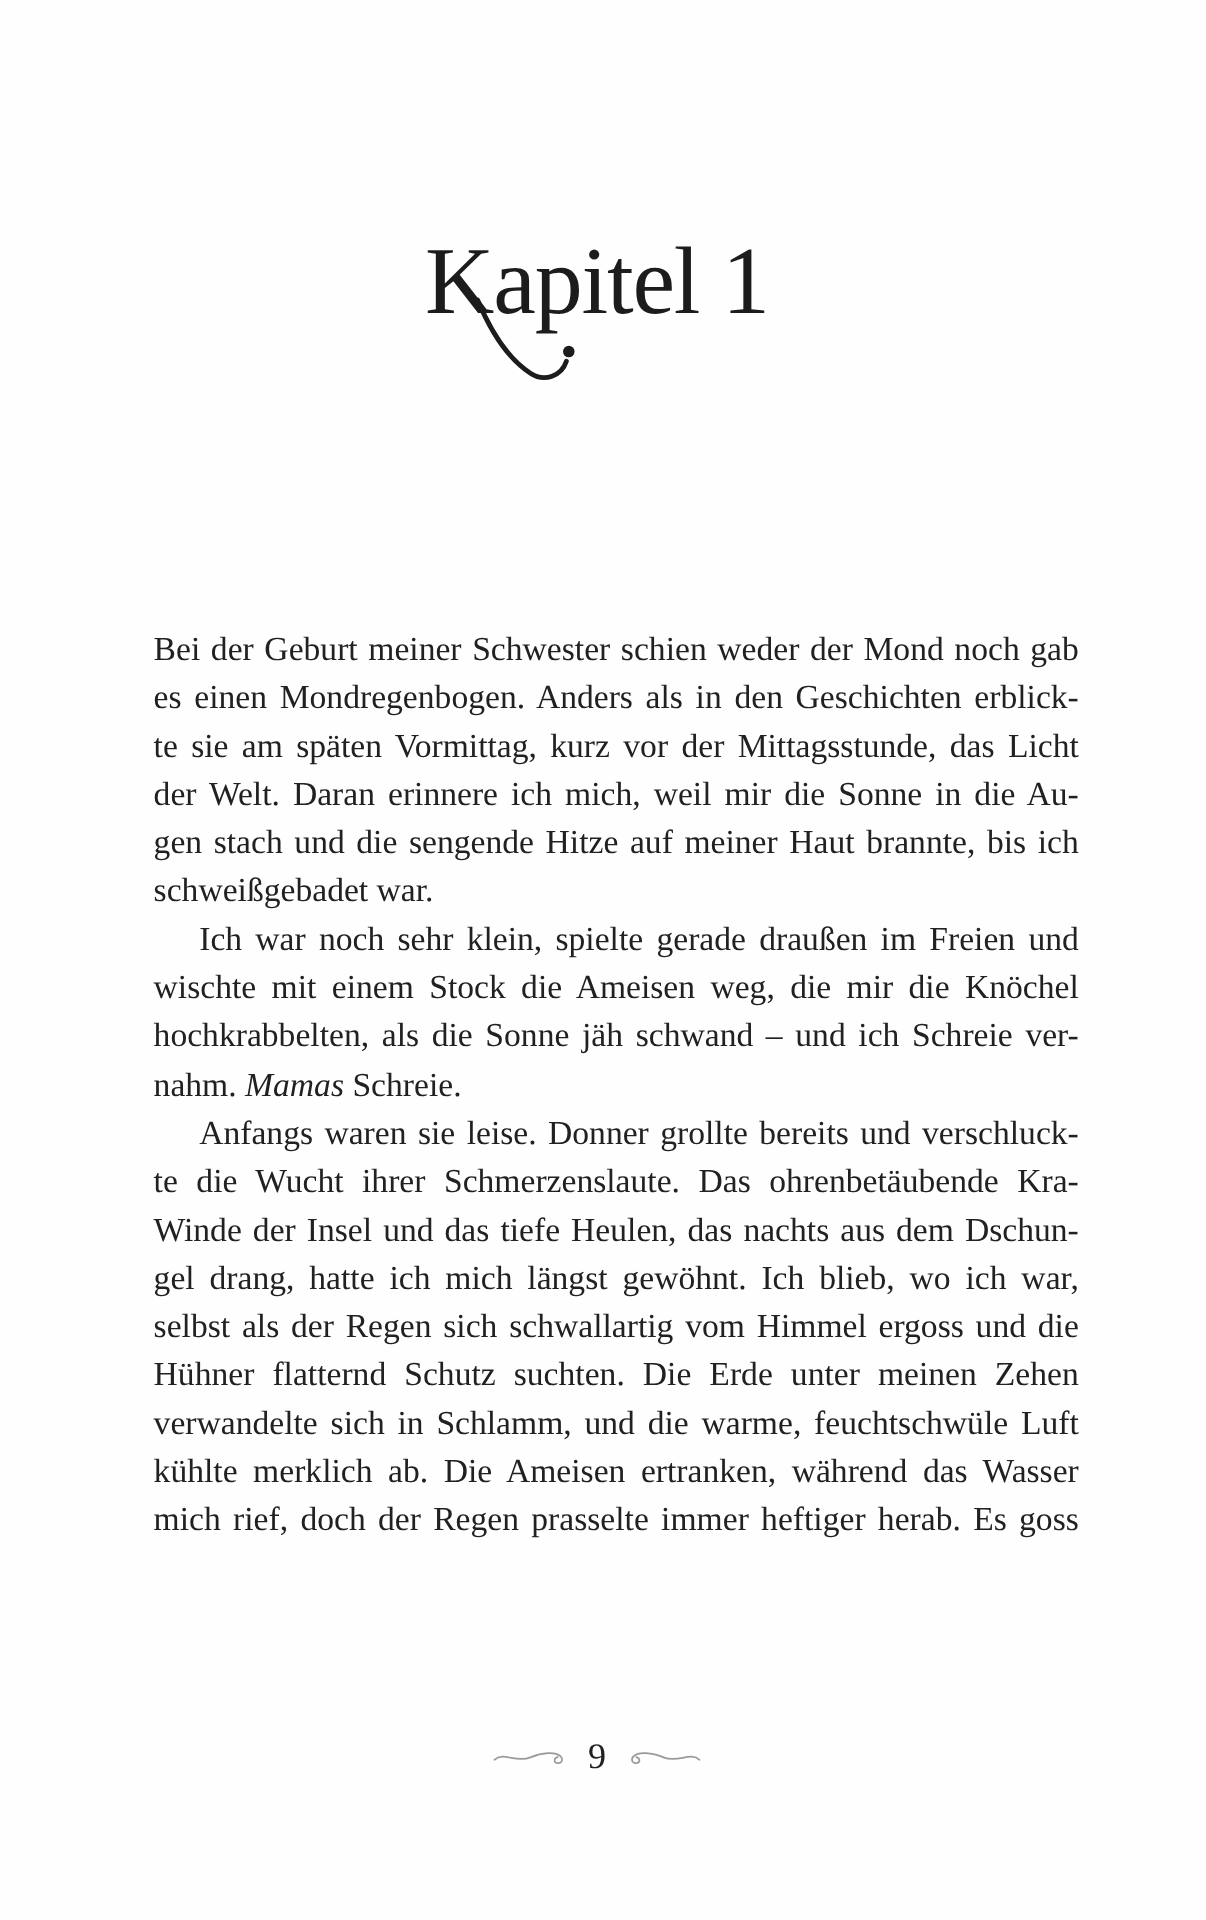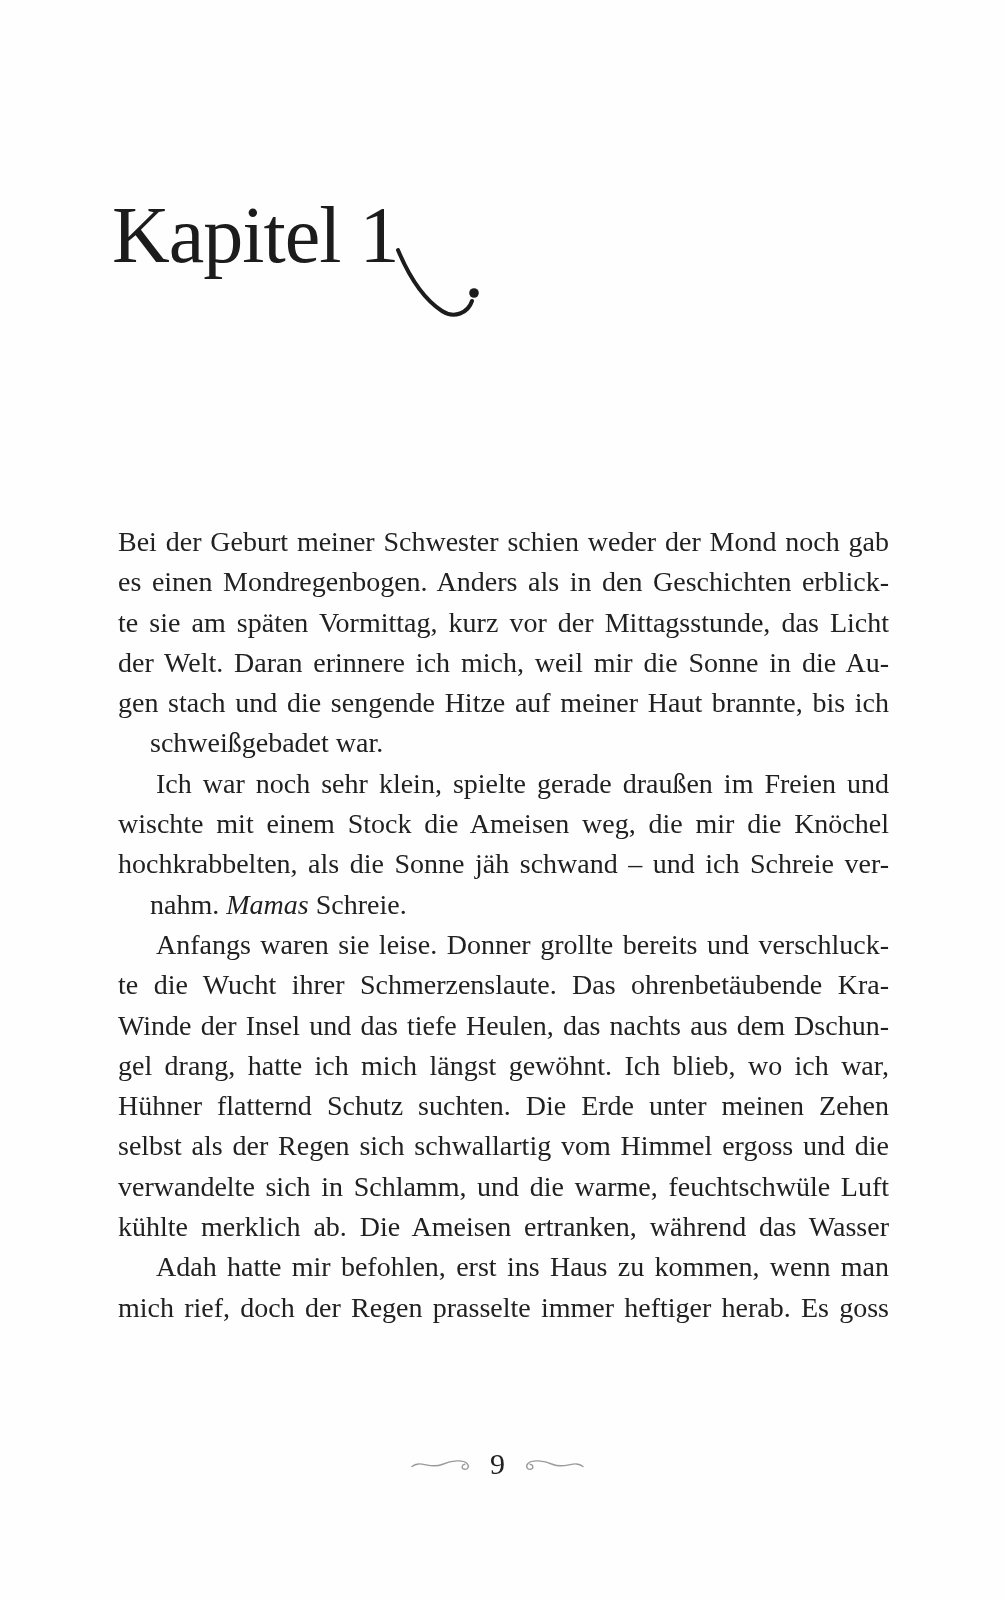--- a/index.html
+++ b/index.html
@@ -12,55 +12,54 @@
     font-family: "Liberation Serif", "DejaVu Serif", serif;
     color: var(--text, #212121);
     overflow: hidden;
   }
 
   .chapter-heading {
     position: absolute;
     top: 195px;
     left: 112px;
     width: 771px;
-    text-align: left;
+    text-align: center;
     font-size: 80px;
     line-height: 80px;
     letter-spacing: -1px;
     color: var(--heading, #1c1c1c);
     font-weight: normal;
   }
 
   .swash-svg {
     position: absolute;
     left: 112px;
     top: 150px;
     width: 771px;
     height: 200px;
     pointer-events: none;
   }
 
   .body-text {
     position: absolute;
-    left: 118px;
+    left: 128px;
     top: 522px;
     width: 771px;
     font-size: 28px;
     line-height: 40.3px;
   }
 
   .line {
     text-align: justify;
     text-align-last: justify;
     -moz-text-align-last: justify;
     white-space: normal;
   }
   .line.last-left {
     text-align-last: left;
-    margin-left: 32px;
     -moz-text-align-last: left;
   }
   .line.indent { text-indent: 38px; }
 
   .page-footer {
     position: absolute;
     left: 112px;
     top: 1449px;
     width: 771px;
     display: flex;
@@ -101,27 +100,26 @@
         <div class="line indent">Ich war noch sehr klein, spielte gerade draußen im Freien und</div>
         <div class="line">wischte mit einem Stock die Ameisen weg, die mir die Knöchel</div>
         <div class="line">hochkrabbelten, als die Sonne jäh schwand – und ich Schreie ver-</div>
         <div class="line last-left">nahm. <i>Mamas</i> Schreie.</div>
       </div>
       <div class="paragraph">
         <div class="line indent">Anfangs waren sie leise. Donner grollte bereits und verschluck-</div>
         <div class="line">te die Wucht ihrer Schmerzenslaute. Das ohrenbetäubende Kra-</div>
         <div class="line">Winde der Insel und das tiefe Heulen, das nachts aus dem Dschun-</div>
         <div class="line">gel drang, hatte ich mich längst gewöhnt. Ich blieb, wo ich war,</div>
+        <div class="line">selbst als der Regen sich schwallartig vom Himmel ergoss und die</div>
         <div class="line">Hühner flatternd Schutz suchten. Die Erde unter meinen Zehen</div>
-        <div class="line">selbst als der Regen sich schwallartig vom Himmel ergoss und die</div>
         <div class="line">verwandelte sich in Schlamm, und die warme, feuchtschwüle Luft</div>
         <div class="line">kühlte merklich ab. Die Ameisen ertranken, während das Wasser</div>
       </div>
       <div class="paragraph">
-        <div class="line indent">Adah hatte mir befohlen, erst ins Haus zu kommen, wenn man</div>
         <div class="line">mich rief, doch der Regen prasselte immer heftiger herab. Es goss</div>
       </div>
     </div>
 
   <div class="page-footer">
     <svg class="flourish left" viewBox="0 0 70 20" xmlns="http://www.w3.org/2000/svg">
       <path d="M 1,12.5 C 9,5.5 19,15.5 31,10.5 C 41,6.3 52,5.5 56,9.5 C 58.8,12.4 56.8,16 53.2,15.2 C 50.2,14.5 50.6,10.8 53.8,10.3" fill="none" stroke="var(--flourish, #9a9a9a)" stroke-width="1.4" stroke-linecap="round"></path>
     </svg>
     <div class="page-number">9</div>
     <svg class="flourish right" viewBox="0 0 70 20" xmlns="http://www.w3.org/2000/svg">

